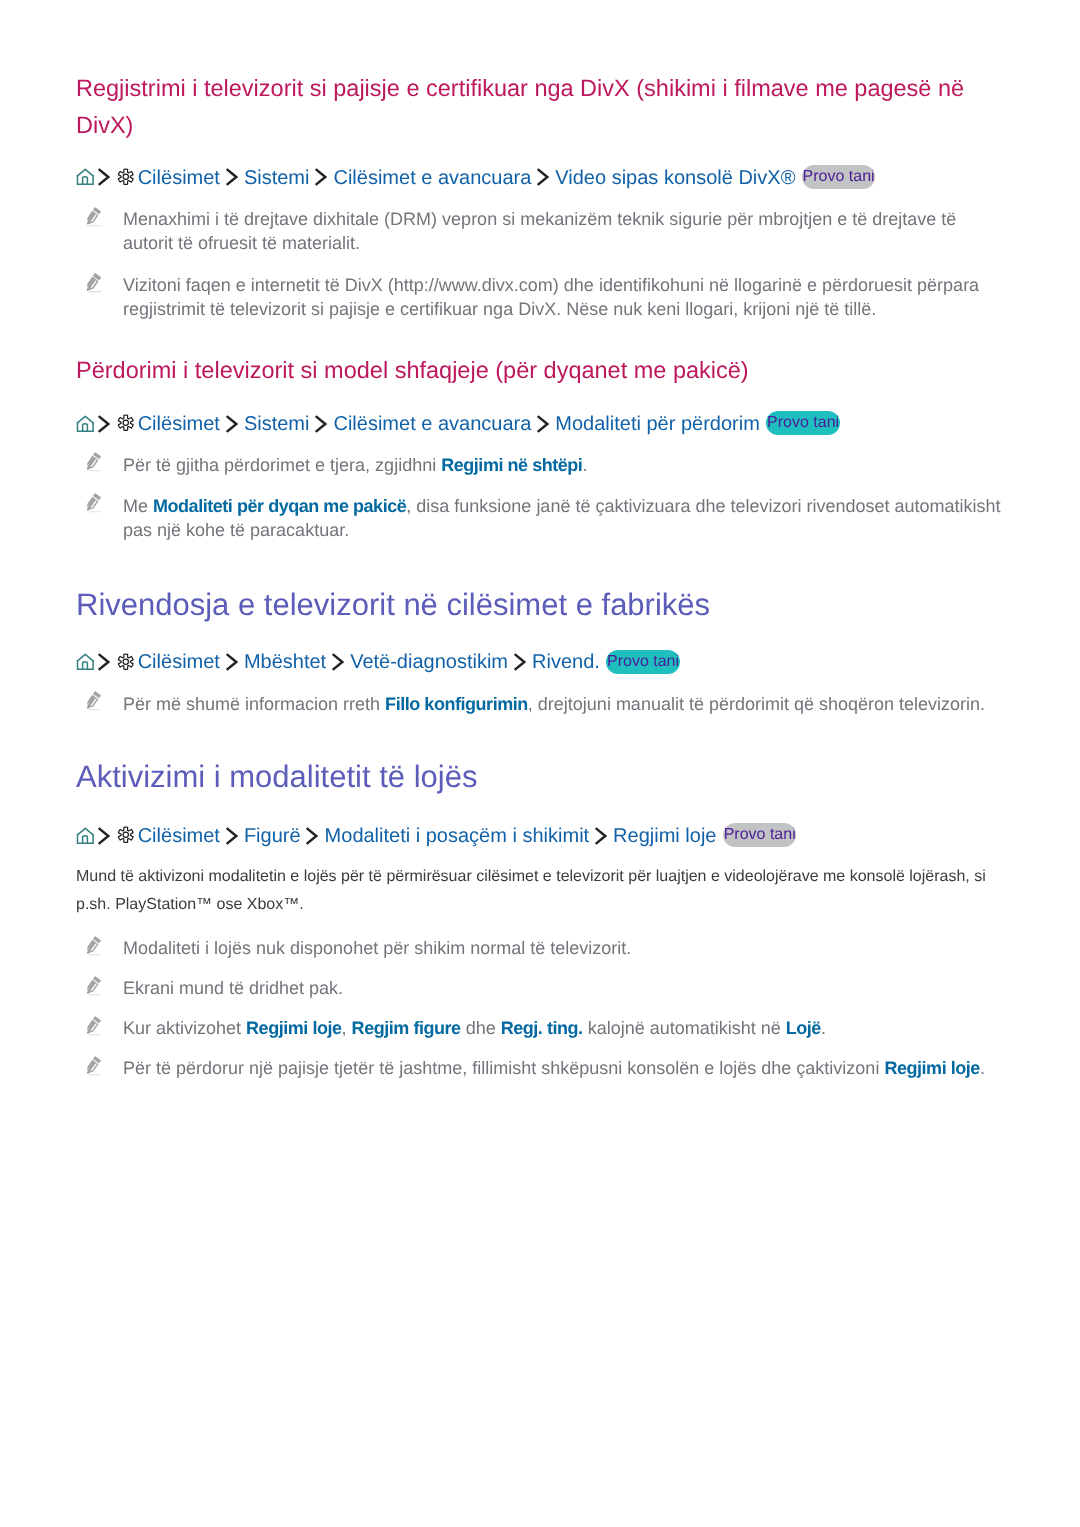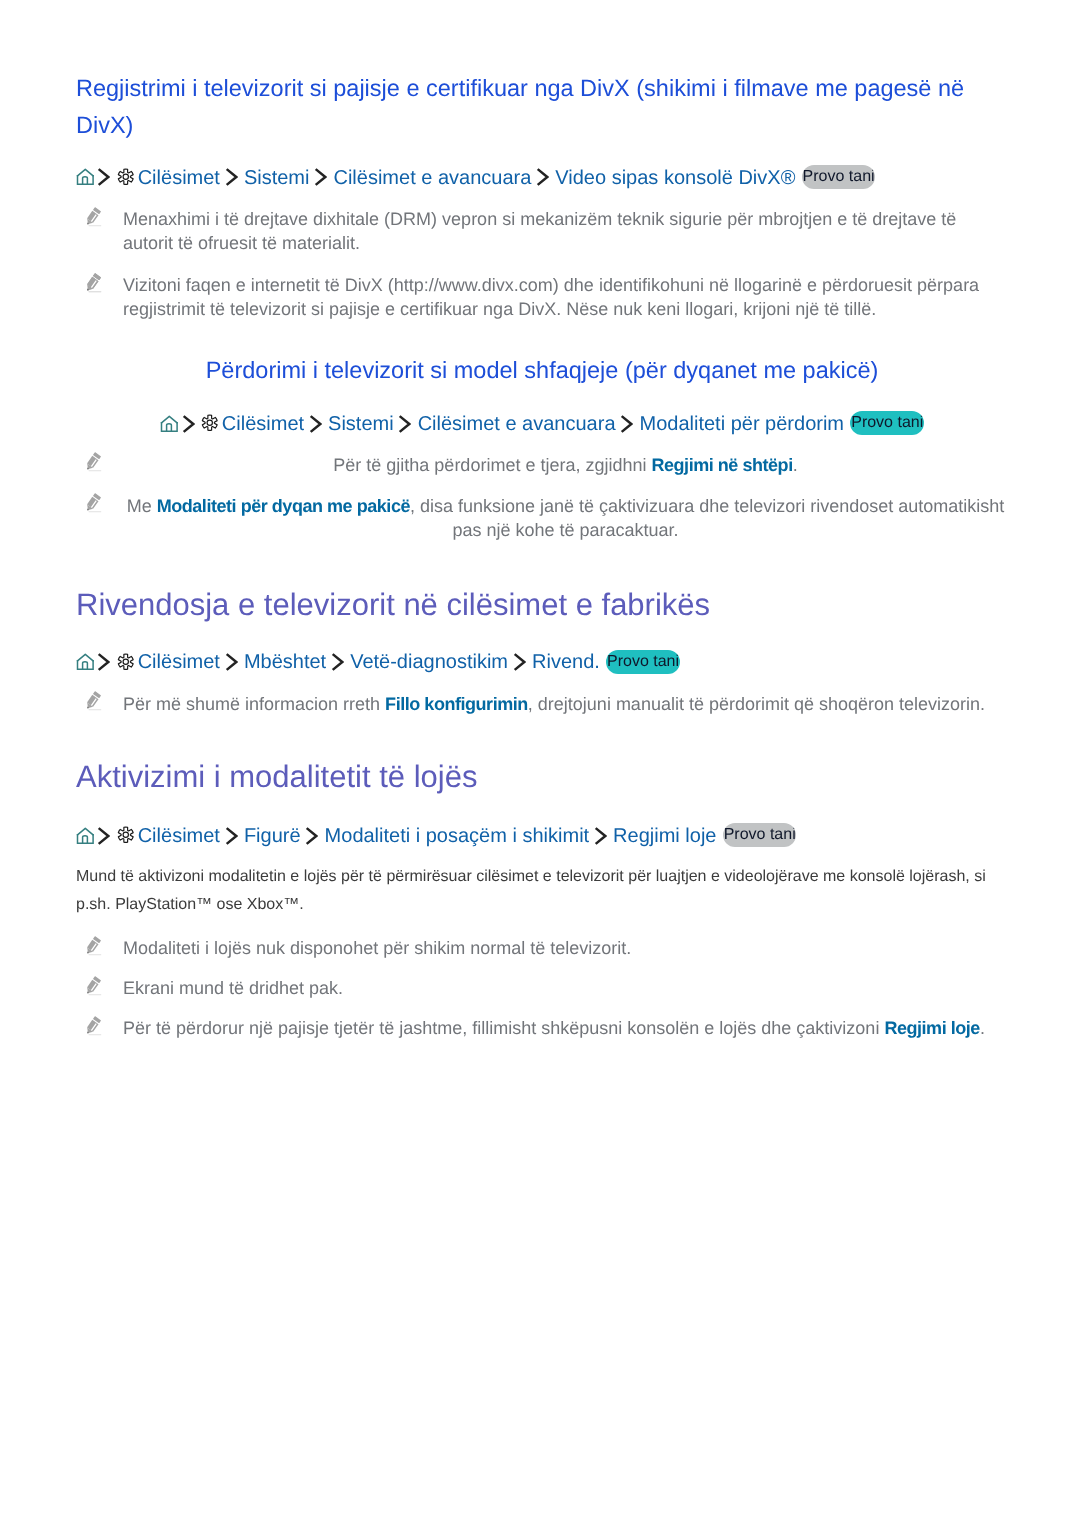--- a/index.html
+++ b/index.html
@@ -7,25 +7,25 @@
   body {
     width:1080px; height:1527px;
     font-family:"Liberation Sans", sans-serif;
     -webkit-font-smoothing:antialiased;
     text-rendering:geometricPrecision;
   }
   .page { position:relative; width:1080px; height:1527px; overflow:hidden; background:#fff; }
   .content { position:absolute; left:76px; top:70.35px; width:932px; }
 
   .sect { position:relative; }
-  .sect.s2 { margin-top:31.1px;text-align:center; }
+  .sect.s2 { margin-top:31.1px; }
   .sect.s3 { margin-top:43.1px; }
   .sect.s4 { margin-top:41px; }
 
-  h3.h-sub  { color:#1d4ed8; font-weight:400; font-size:23.5px; line-height:37px; margin:0 0 19.31px 0; }
+  h3.h-sub  { color:#be185d; font-weight:400; font-size:23.5px; line-height:37px; margin:0 0 19.31px 0; }
   .s2 h3.h-sub { margin-bottom:20.51px; }
   h2.h-main { color:#5c5cba; font-weight:400; font-size:31px; line-height:40px; margin:0 0 23.8px 0; }
   .s4 h2.h-main { margin-bottom:25.2px; }
 
   .crumb { font-size:20px; color:#1061a8; line-height:28px; white-space:nowrap; margin:0 0 15.59px 0; }
   .s2 .crumb { margin-bottom:14.69px; }
   .s3 .crumb { margin-bottom:15.19px; }
   .s4 .crumb { margin-bottom:13.45px; }
   .crumb .sep { display:inline-block; width:13px; height:0; overflow:visible; position:relative; margin:0 6.4px 0 4.6px; vertical-align:baseline; }
   .crumb .sep.first { margin:0 6.2px 0 3.4px; }
@@ -41,21 +41,21 @@
   .s1 .note:nth-child(2) { margin-bottom:17.5px; }
   .s2 .note:nth-child(1) { margin-bottom:17.1px; }
   .s4 .note { margin-bottom:16px; }
   .note:last-child { margin-bottom:0; }
   .note .pen { position:absolute; left:6.6px; top:-0.2px; width:21px; height:21px; }
 
   .para { color:#3c3c3c; font-size:16px; line-height:28.1px; margin:0 0 16.34px 0; }
   .k { color:#0369a1; font-weight:bold; letter-spacing:-0.46px; }
 
   .badge-wrap { display:inline-block; width:73.4px; height:0; overflow:visible; position:relative; vertical-align:baseline; margin-left:6.4px; }
-  .badge { position:absolute; left:0; bottom:-5.1px; border-radius:12px; color:#0f172a; font-size:16px;
+  .badge { position:absolute; left:0; bottom:-5.1px; border-radius:12px; color:#4c1d95; font-size:16px;
            line-height:23.6px; height:23.6px; padding:0 0.8px; width:73.4px;
            overflow:hidden; white-space:nowrap; box-sizing:border-box; }
   .badge.grey { background:#c1c3c4; }
   .badge.teal { background:#1fbfc0; }
 
   svg { display:block; }
   .st-home { stroke:#357f80; }
   .st-gear { stroke:#1a1a1a; }
   .st-chev { stroke:#232323; }
   .pn      { fill:#a4a4a4; }
@@ -207,18 +207,23 @@
             </span><span>Modaliteti i lojës nuk disponohet për shikim normal të televizorit.</span></li>
         <li class="note"><span class="pen">
               <svg class="svg-pen" width="20" height="20" viewBox="0 0 20 20">
                 <use href="#ic-pen"></use>
               </svg>
             </span><span>Ekrani mund të dridhet pak.</span></li>
         <li class="note"><span class="pen">
               <svg class="svg-pen" width="20" height="20" viewBox="0 0 20 20">
                 <use href="#ic-pen"></use>
               </svg>
+            </span><span>Kur aktivizohet </span><b class="k">Regjimi loje</b><span>, </span><b class="k">Regjim figure</b><span> dhe </span><b class="k">Regj. ting.</b><span> kalojnë automatikisht në </span><b class="k">Lojë</b><span>.</span></li>
+        <li class="note"><span class="pen">
+              <svg class="svg-pen" width="20" height="20" viewBox="0 0 20 20">
+                <use href="#ic-pen"></use>
+              </svg>
             </span><span>Për të përdorur një pajisje tjetër të jashtme, fillimisht shkëpusni konsolën e lojës dhe çaktivizoni </span><b class="k">Regjimi loje</b><span>.</span></li>
       </ul>
     </section>
 
   </div>
 </div>
 
 </body></html>

